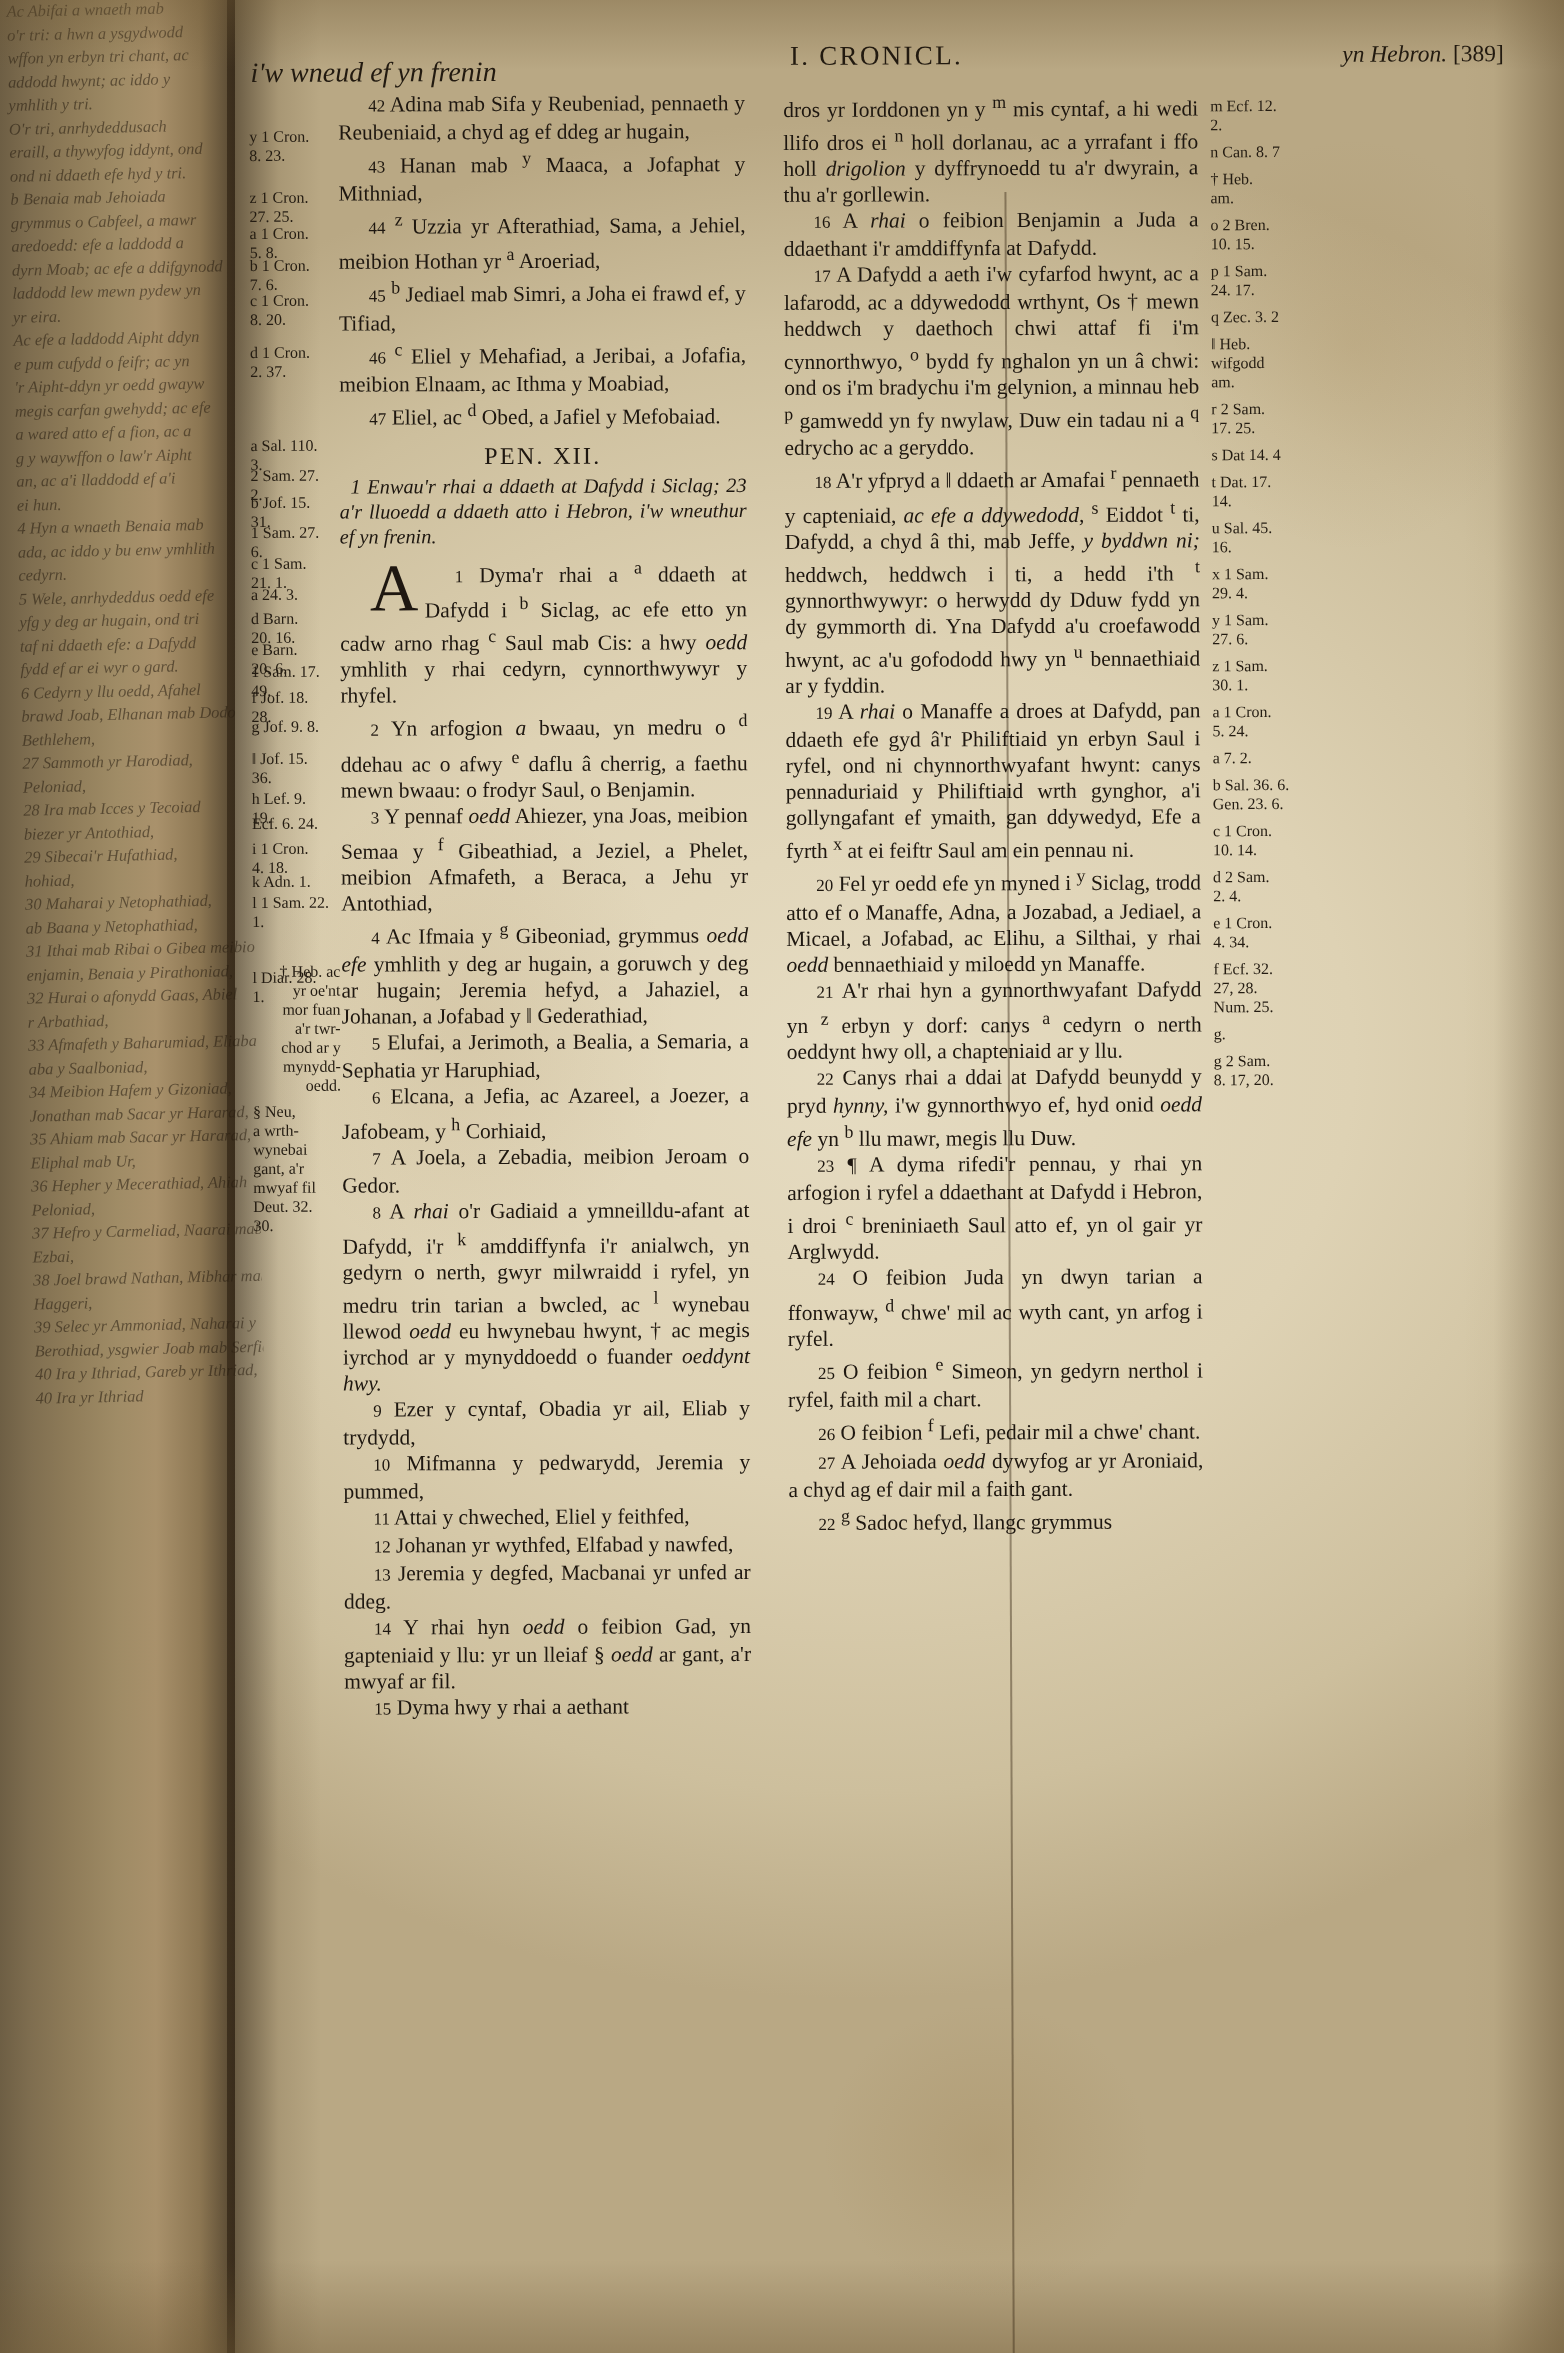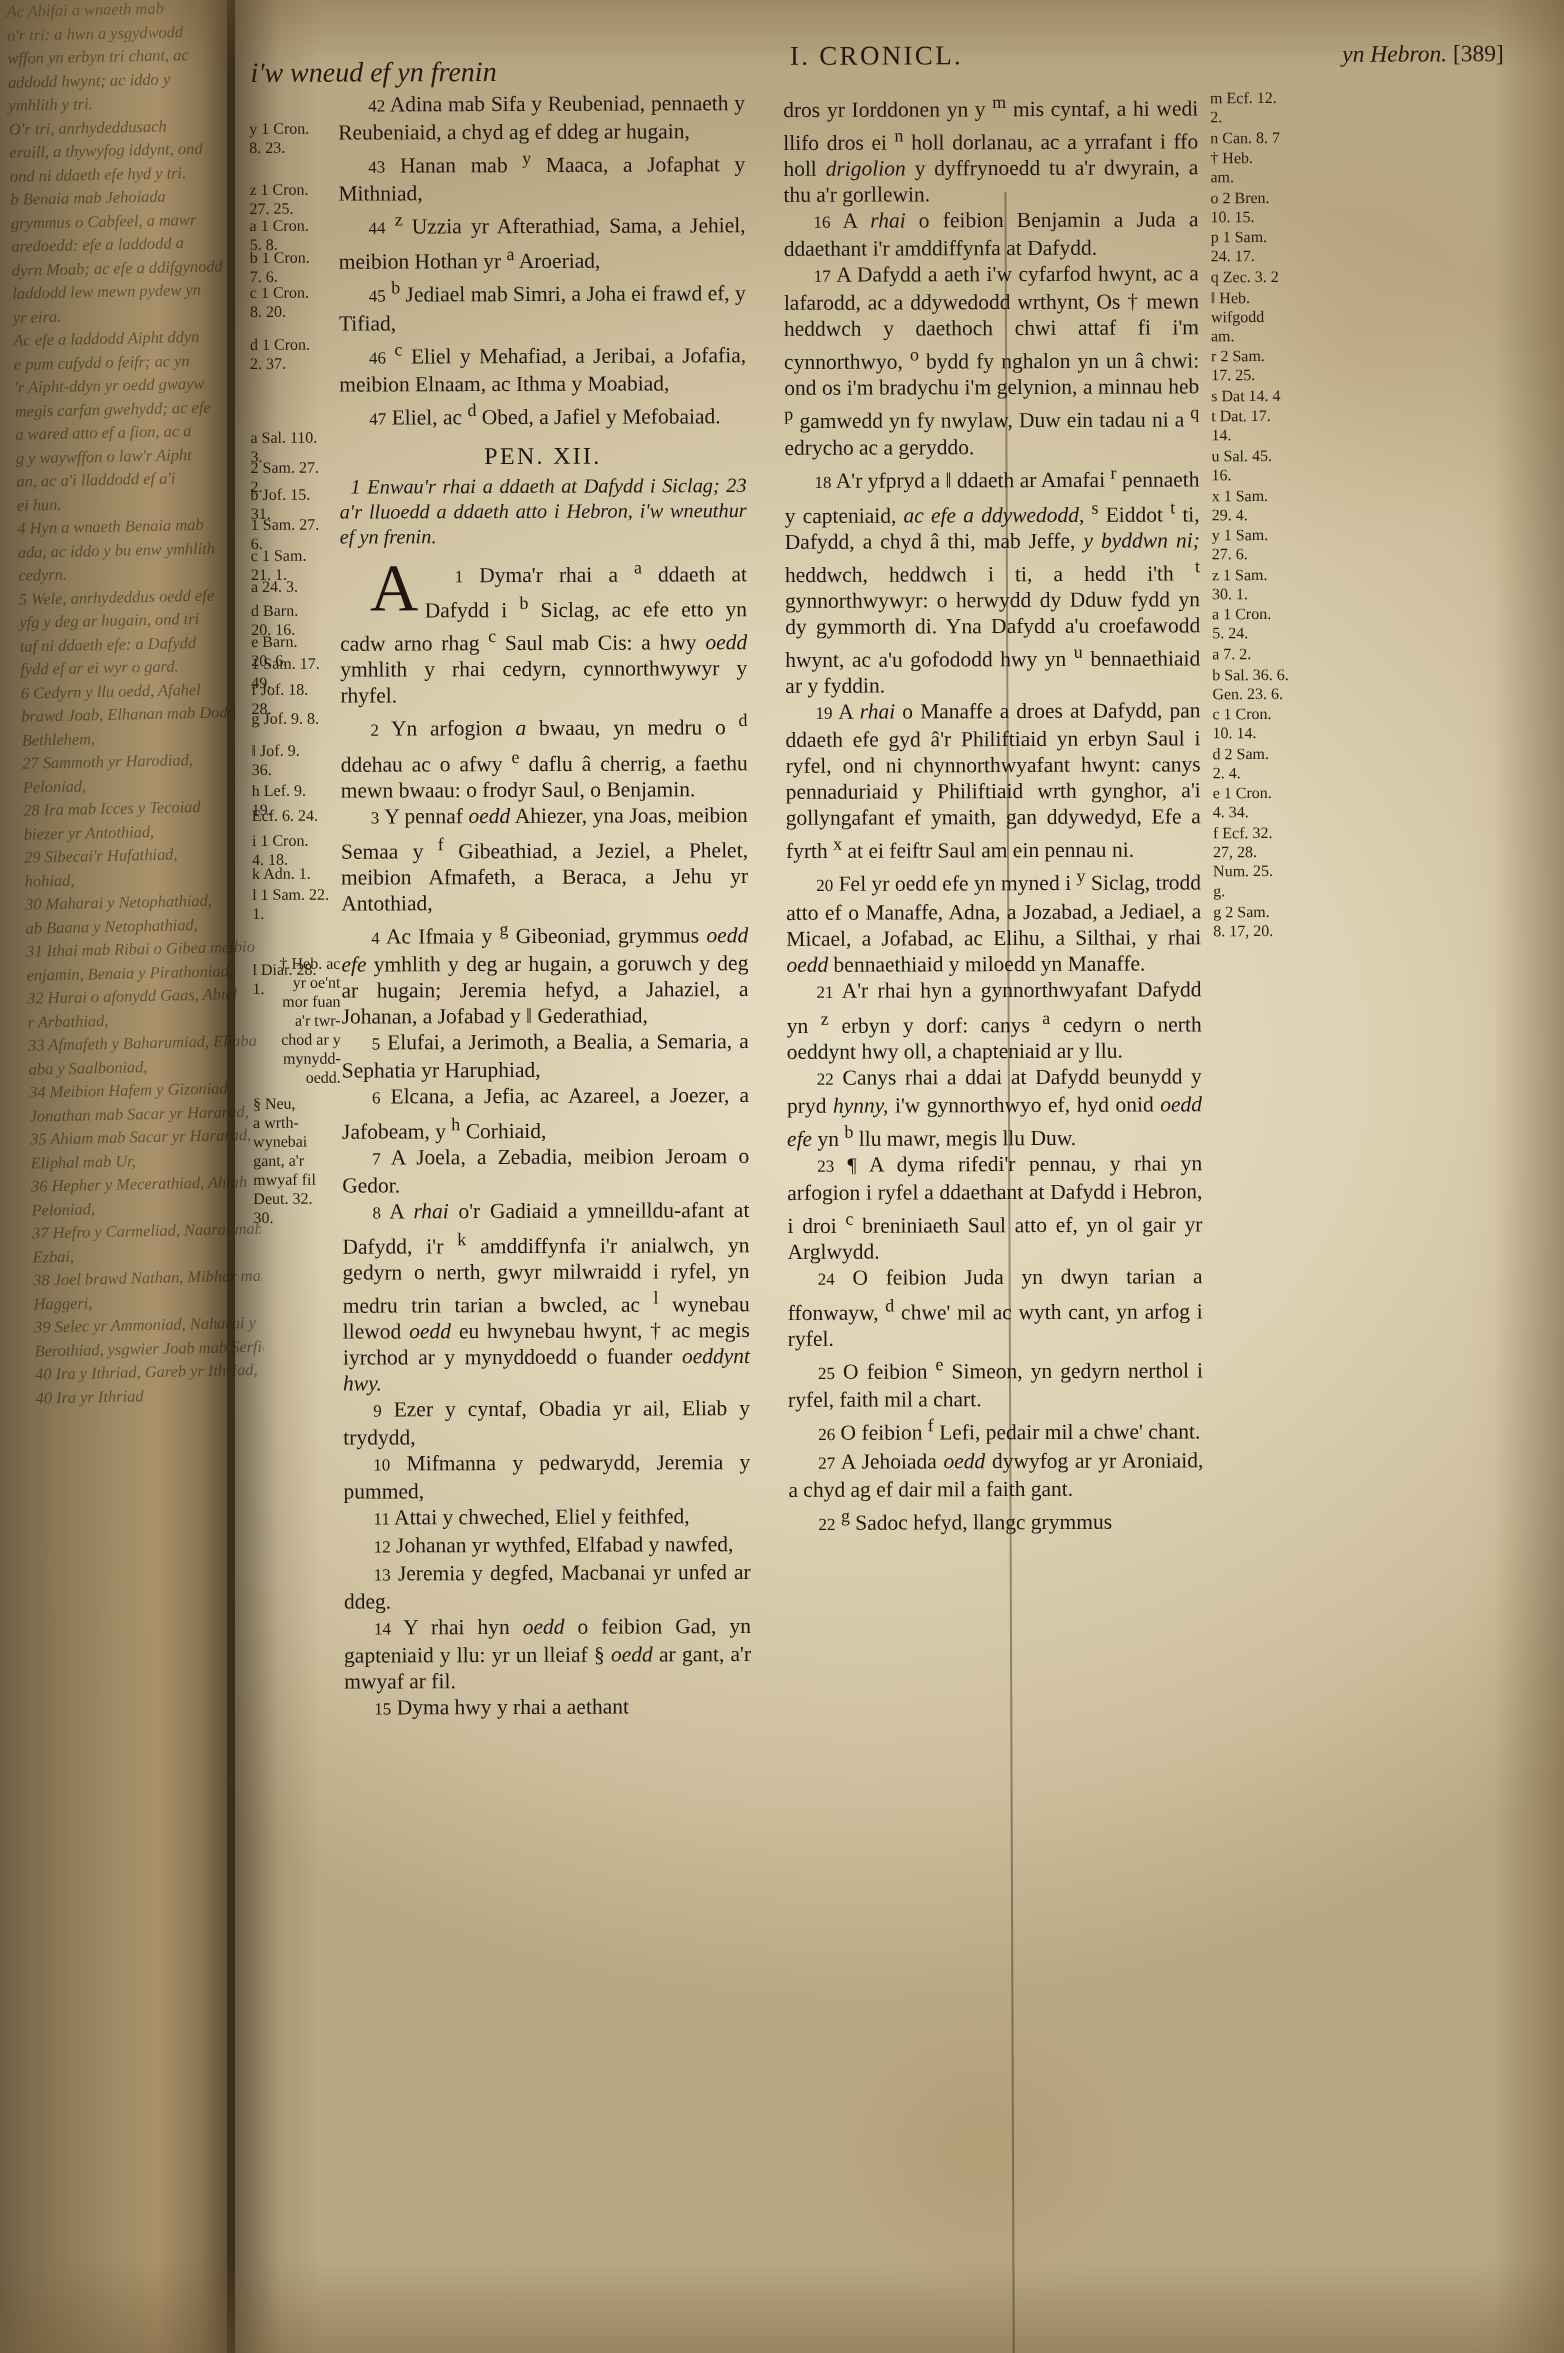--- a/index.html
+++ b/index.html
@@ -143,20 +143,21 @@
     width: 1.6px; height: 2175px;
     background: rgba(60,45,25,0.45);
   }
 
   .note {
     font-size: 16px;
     line-height: 19px;
     margin-bottom: 1.6px;
     color: #241c12;
     white-space: pre-line;
+    margin-top: 8px;
   }
 
   p.v {
     margin: 0 0 0 0;
     text-indent: 30px;
     text-align: justify;
     text-justify: inter-word;
     hyphens: manual;
   }
   p.v.nohang { text-indent: 0; }
@@ -310,21 +311,21 @@
           <div class="note" style="position: absolute; top: 485px; left: 0px; width: 100%;">a 24. 3.</div>
           <div class="note" style="position: absolute; top: 509px; left: 0px; width: 100%;">d Barn.
 20. 16.</div>
           <div class="note" style="position: absolute; top: 540px; left: 0px; width: 100%;">e Barn.
 20. 6.</div>
           <div class="note" style="position: absolute; top: 562px; left: 0px; width: 100%;">1 Sam. 17.
 49.</div>
           <div class="note" style="position: absolute; top: 588px; left: 0px; width: 100%; font-family: Liberation Serif, serif;">f Jof. 18.
 28.</div>
           <div class="note" style="position: absolute; top: 617px; left: 0px; width: 100%;">g Jof. 9. 8.</div>
-          <div class="note" style="position: absolute; top: 649px; left: 0px; width: 100%;">‖ Jof. 9.
+          <div class="note" style="position: absolute; top: 649px; left: 0px; width: 100%;">‖ Jof. 15.
 36.</div>
           <div class="note" style="position: absolute; top: 689px; left: 0px; width: 100%;">h Lef. 9.
 19.</div>
           <div class="note" style="position: absolute; top: 714px; left: 0px; width: 100%;">Ecf. 6. 24.</div>
           <div class="note" style="position: absolute; top: 739px; left: 0px; width: 100%;">i 1 Cron.
 4. 18.</div>
           <div class="note" style="position: absolute; top: 772px; left: 0px; width: 100%;">k Adn. 1.</div>
           <div class="note" style="position: absolute; top: 793px; left: 0px; width: 100%;">l 1 Sam. 22.
 1.</div>
           <div class="note" style="position: absolute; top: 868px; left: 0px; width: 100%;">l Diar. 28.

